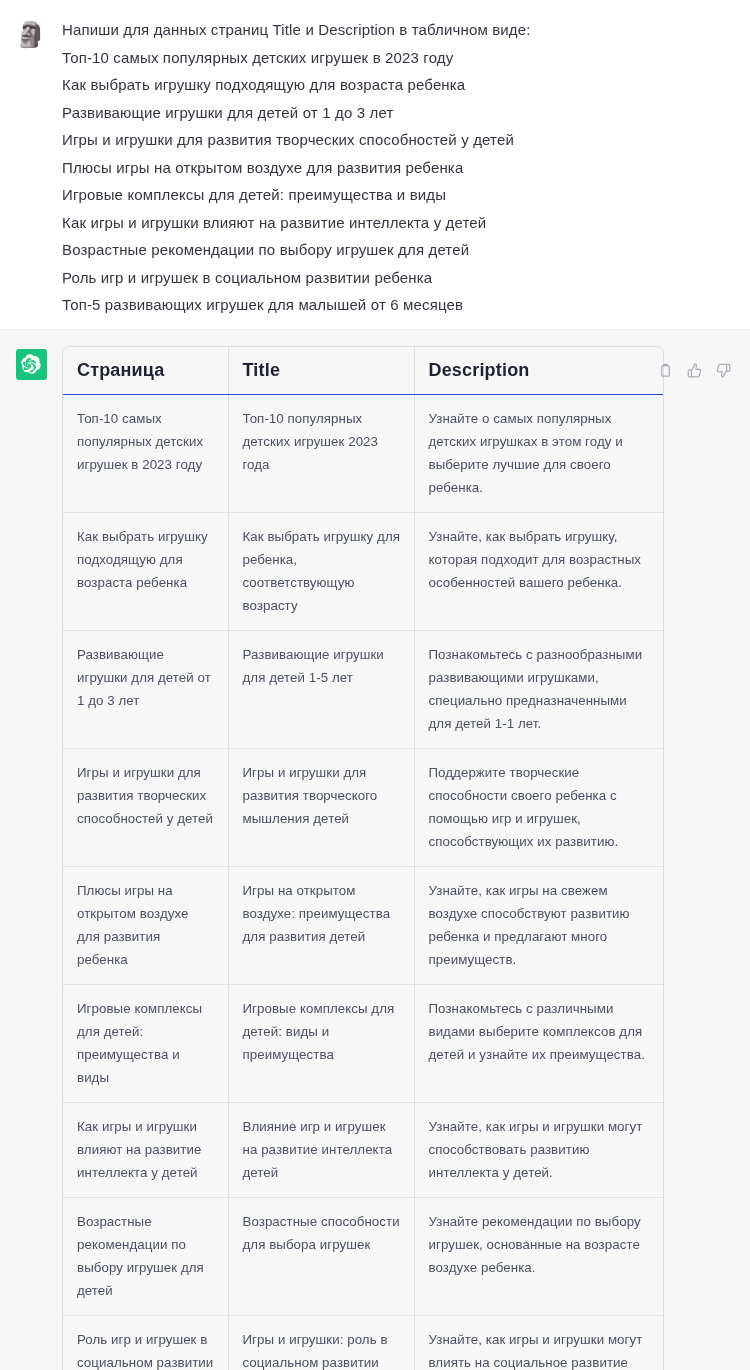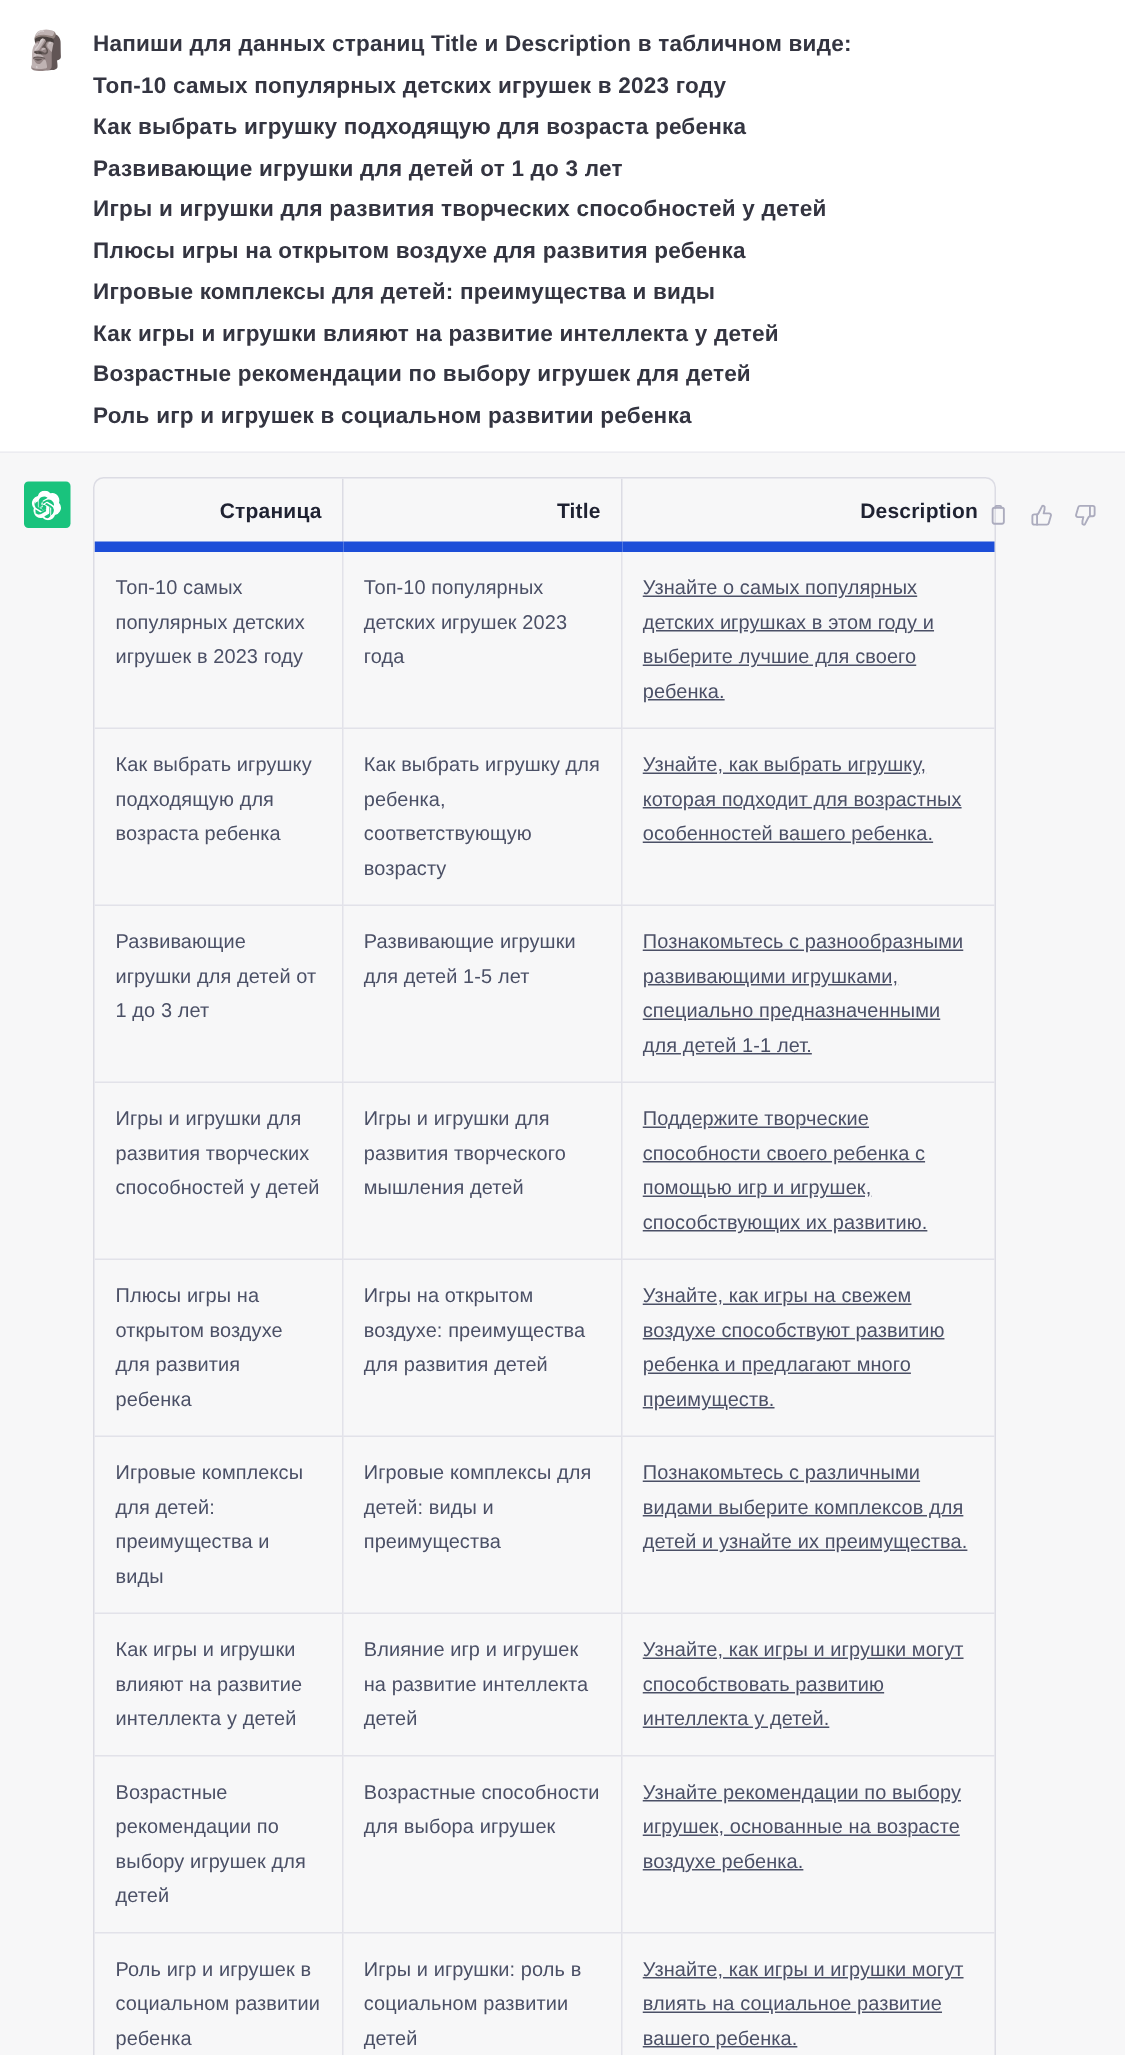--- a/index.html
+++ b/index.html
@@ -74,21 +74,21 @@
     min-width: 0;
   }
 
   
   .prompt-lines {
     color: #343541;
     font-size: 15px;
     line-height: 27.5px;
     letter-spacing: 0.01em;
   }
-  .prompt-lines div { white-space: nowrap; font-weight: bold; }
+  .prompt-lines div { white-space: nowrap; }
 
   
   .assistant-inner {
     display: flex;
     align-items: flex-start;
   }
   .assistant-main {
     flex: 1;
     min-width: 0;
     padding-right: 8px;
@@ -120,43 +120,43 @@
     border-radius: 7px;
     overflow: hidden;
     background: #f7f7f8;
   }
   table {
     width: 100%;
     border-collapse: collapse;
     table-layout: fixed;
   }
   thead th {
-    text-align: right;
-    font-size: 14px;
+    text-align: left;
+    font-size: 18px;
     font-weight: bold;
     color: #1f2232;
     padding: 13px 13px 13px 14px;
-    border-bottom: 7px solid #1d4ed8;
+    border-bottom: 1px solid #1d4ed8;
     border-right: 1px solid #dcdce4;
     vertical-align: middle;
     letter-spacing: 0.01em;
   }
   thead th:last-child { border-right: none; }
 
   tbody td {
     font-size: 13.3px;
     color: #4b5066;
     line-height: 23px;
     padding: 12px 13px 13px 14px;
     border-bottom: 1px solid #e2e2e9;
     border-right: 1px solid #e2e2e9;
     vertical-align: top;
     letter-spacing: 0.005em;
   }
-  tbody td:last-child { border-right: none; text-decoration: underline; }
+  tbody td:last-child { border-right: none; }
   tbody tr:last-child td { border-bottom: none; }
 
   col.c1 { width: 165px; }
   col.c2 { width: 186px; }
   col.c3 { width: 251px; }
 </style>
 </head>
 <body>
 
 <div class="conversation">
@@ -170,20 +170,21 @@
         <div>Напиши для данных страниц Title и Description в табличном виде:</div>
         <div>Топ-10 самых популярных детских игрушек в 2023 году</div>
         <div>Как выбрать игрушку подходящую для возраста ребенка</div>
         <div>Развивающие игрушки для детей от 1 до 3 лет</div>
         <div>Игры и игрушки для развития творческих способностей у детей</div>
         <div>Плюсы игры на открытом воздухе для развития ребенка</div>
         <div>Игровые комплексы для детей: преимущества и виды</div>
         <div>Как игры и игрушки влияют на развитие интеллекта у детей</div>
         <div>Возрастные рекомендации по выбору игрушек для детей</div>
         <div>Роль игр и игрушек в социальном развитии ребенка</div>
+        <div>Топ-5 развивающих игрушек для малышей от 6 месяцев</div>
       </div>
     </div>
   </div>
 
   <div class="msg msg-assistant">
     <div class="avatar-col">
       <div class="avatar-assistant">
         <svg width="20" height="20" viewBox="0 0 41 41" fill="#ffffff" aria-hidden="true">
           <path d="M37.532 16.87a9.963 9.963 0 0 0-.856-8.184 10.078 10.078 0 0 0-10.855-4.835A9.965 9.965 0 0 0 18.306.5a10.079 10.079 0 0 0-9.614 6.977 9.967 9.967 0 0 0-6.664 4.834 10.08 10.08 0 0 0 1.24 11.817 9.965 9.965 0 0 0 .856 8.185 10.079 10.079 0 0 0 10.855 4.835 9.965 9.965 0 0 0 7.516 3.35 10.078 10.078 0 0 0 9.617-6.981 9.967 9.967 0 0 0 6.663-4.834 10.079 10.079 0 0 0-1.243-11.813zM22.498 37.886a7.474 7.474 0 0 1-4.799-1.735c.061-.33.143-.66.246-.976l5.942-3.431a.964.964 0 0 0 .48-.836v-8.375l2.51 1.45a.08.08 0 0 1 .047.062v6.94c-.004 4.125-3.35 7.47-7.477 7.476l3.051-.575zm-16.105-6.88a7.47 7.47 0 0 1-.893-5.014c.06.036.162.099.236.141l5.944 3.432a.967.967 0 0 0 .973 0l7.254-4.187v2.898a.09.09 0 0 1-.036.07l-6.008 3.468a7.484 7.484 0 0 1-10.21-2.736l2.74 1.927zm-1.563-12.96a7.474 7.474 0 0 1 3.897-3.287c0 .068-.004.19-.004.274v6.863a.964.964 0 0 0 .486.84l7.253 4.186-2.51 1.45a.09.09 0 0 1-.085.007l-6.009-3.473a7.484 7.484 0 0 1-2.737-10.21l-.291 3.35zm20.639 4.801l-7.254-4.187 2.51-1.449a.09.09 0 0 1 .085-.007l6.009 3.47a7.478 7.478 0 0 1-1.154 13.486v-7.064a.96.96 0 0 0-.195-.25zm2.499-3.76c-.06-.037-.162-.1-.237-.142l-5.944-3.432a.967.967 0 0 0-.973 0l-7.253 4.187v-2.898a.09.09 0 0 1 .036-.07l6.008-3.465a7.476 7.476 0 0 1 11.102 7.741l-2.74-1.921zm-15.71 5.176l-2.512-1.45a.08.08 0 0 1-.045-.066V15.81a7.476 7.476 0 0 1 12.257-5.74c-.59.03-.141.085-.213.126l-5.944 3.432a.962.962 0 0 0-.481.836l-.004 8.37-3.058-.571zm1.364-2.94l3.23-1.865 3.232 1.864v3.73l-3.231 1.864-3.231-1.865v-3.728z"></path>
         </svg>

